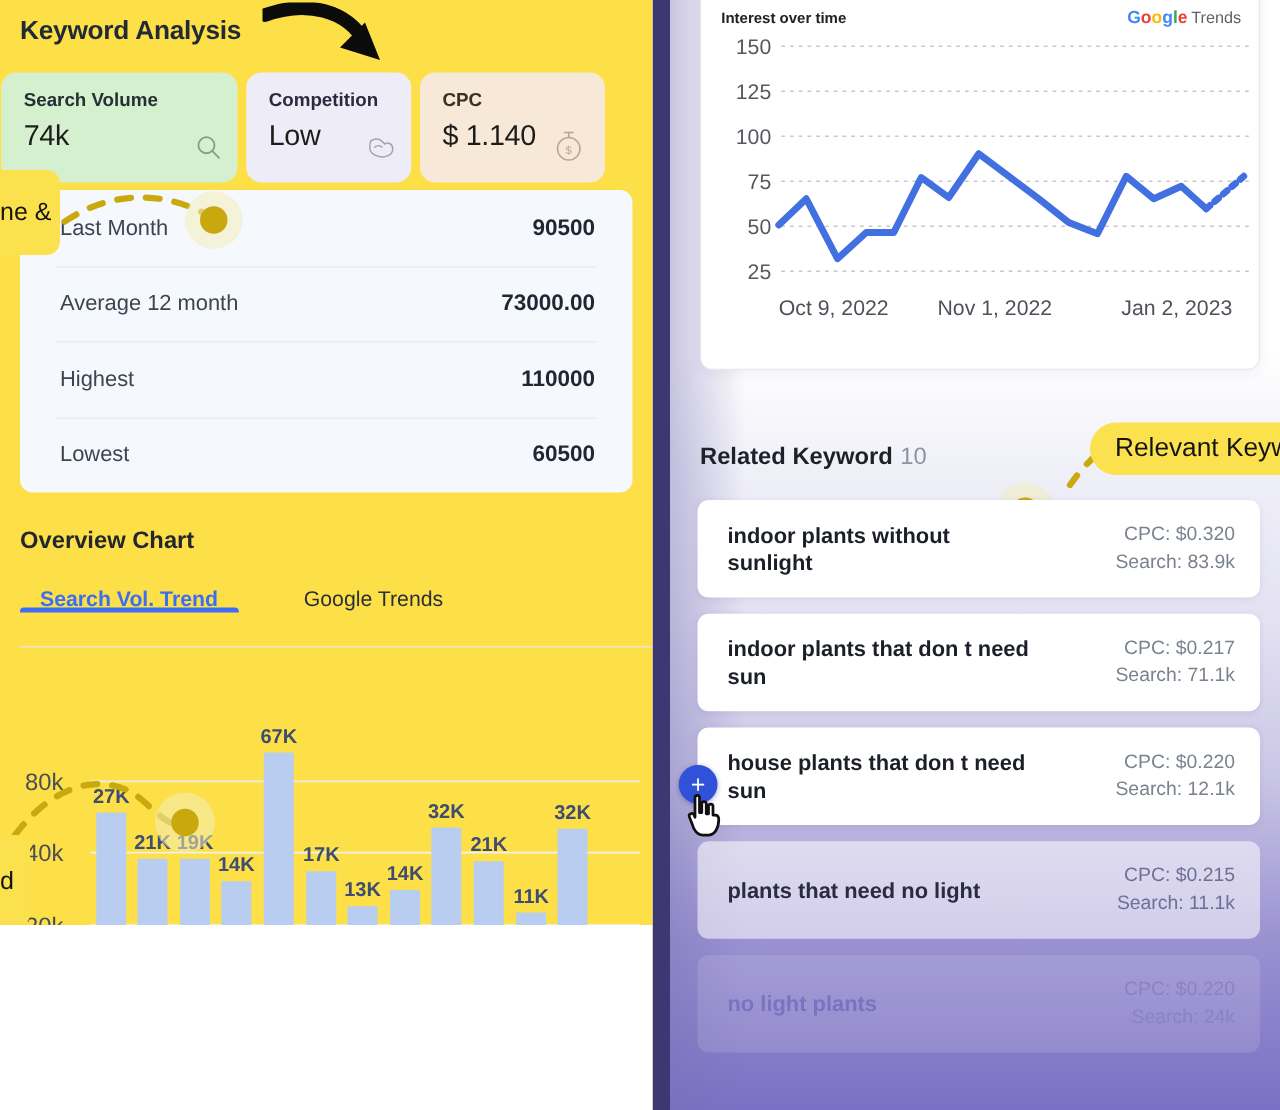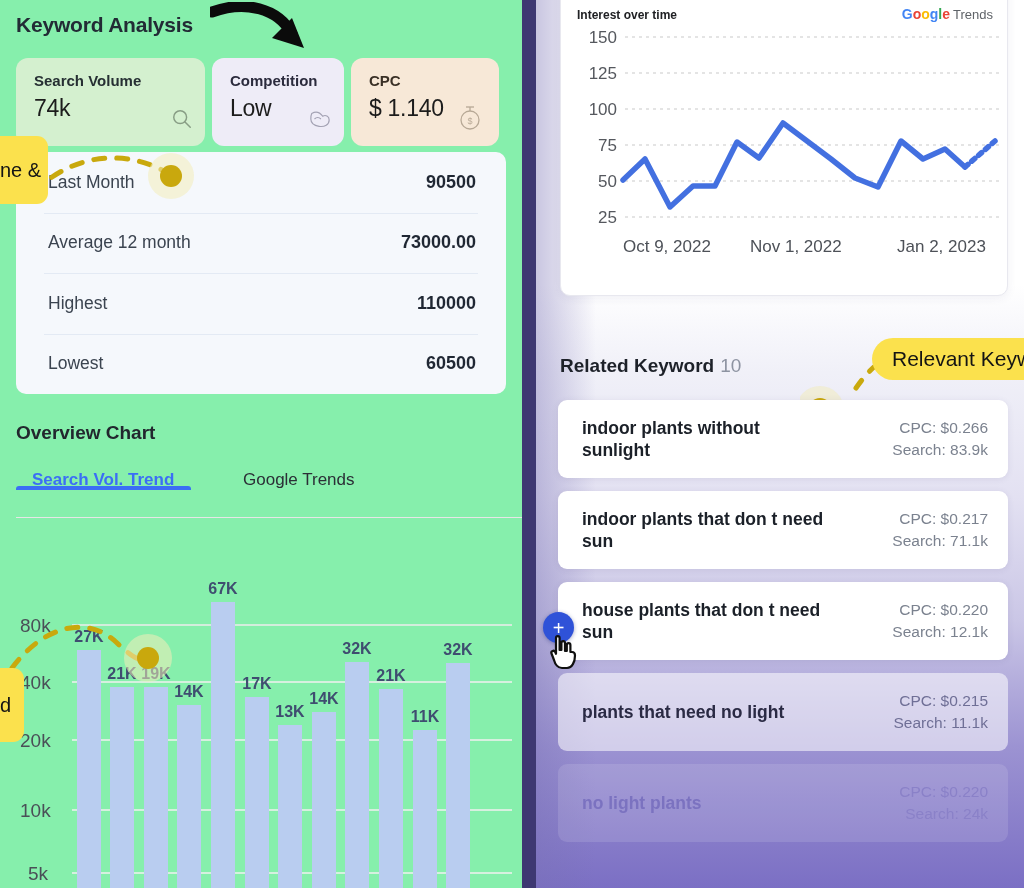--- a/index.html
+++ b/index.html
@@ -7,34 +7,34 @@
     width: 1024px; height: 888px;
     background: #ffffff;
     font-family: "Liberation Sans", sans-serif;
     overflow: hidden;
   }
   .root { position: relative; width: 1024px; height: 888px; }
 
   
   .left-panel {
     position: absolute; left: 0; top: 0;
-    width: 522px; height: 888px;
-    background: #86efac;
+    width: 522px; height: 740px;
+    background: #fde047;
     overflow: hidden;
   }
   .page-title {
     position: absolute; left: 16px; top: 13px;
     font-size: 21px; font-weight: bold; color: #222b35;
     letter-spacing: -0.2px;
   }
   .curved-arrow { position: absolute; left: 210px; top: 2px; }
 
   
   .metric-row {
-    position: absolute; left: 16px; top: 58px;
+    position: absolute; left: 1px; top: 58px;
     width: 490px; height: 88px;
     display: flex; gap: 7px;
   }
   .metric-card {
     position: relative; border-radius: 12px;
     padding: 14px 14px 0 18px; overflow: hidden;
   }
   .m-search { width: 189px; background: #d4f0cf; }
   .m-comp   { width: 132px; background: #eeecf7; }
   .m-cpc    { width: 148px; background: #f7e8d7; }
@@ -377,21 +377,21 @@
     <circle cx="20" cy="70" r="24" fill="#f2ecb9" opacity=".5"></circle>
     <circle cx="20" cy="70" r="12" fill="#c9a80d"></circle>
   </svg>
 
   <div class="badge badge-3">Relevant Keyw</div>
 
   <div class="kw-list">
     <div class="kw-row kw-0">
       <span class="kw-name">indoor plants without sunlight</span>
       <span class="kw-metrics">
-        <span>CPC: $0.266</span><br>
+        <span>CPC: $0.320</span><br>
         <span>Search: 83.9k</span>
       </span>
     </div>
     <div class="kw-row kw-1">
       <span class="kw-name">indoor plants that don t need sun</span>
       <span class="kw-metrics">
         <span>CPC: $0.217</span><br>
         <span>Search: 71.1k</span>
       </span>
     </div>

